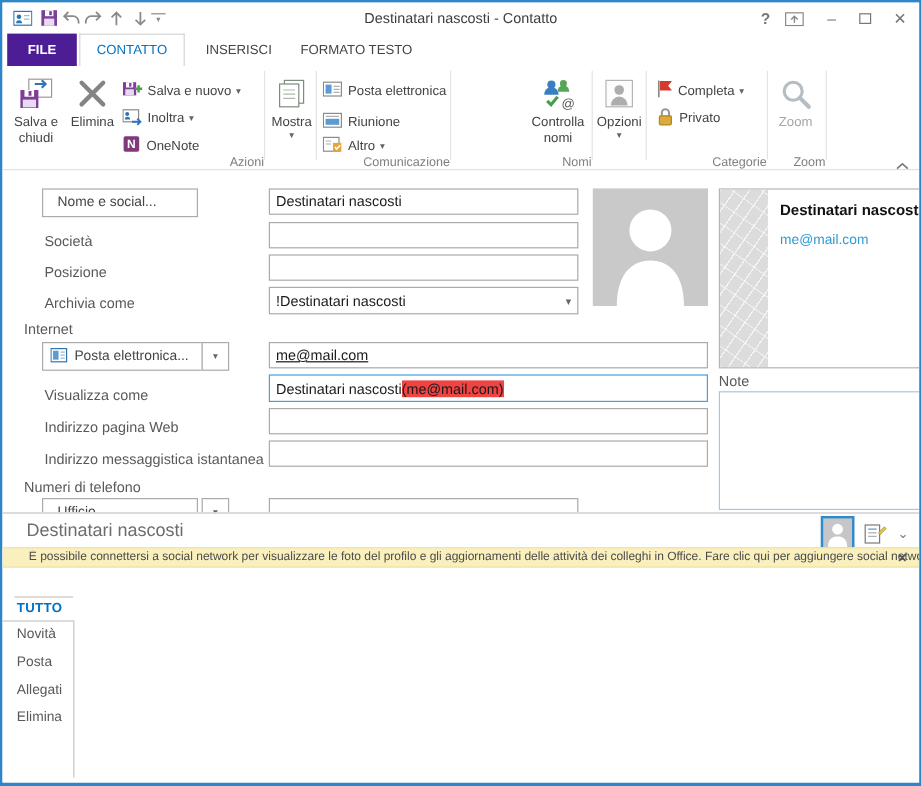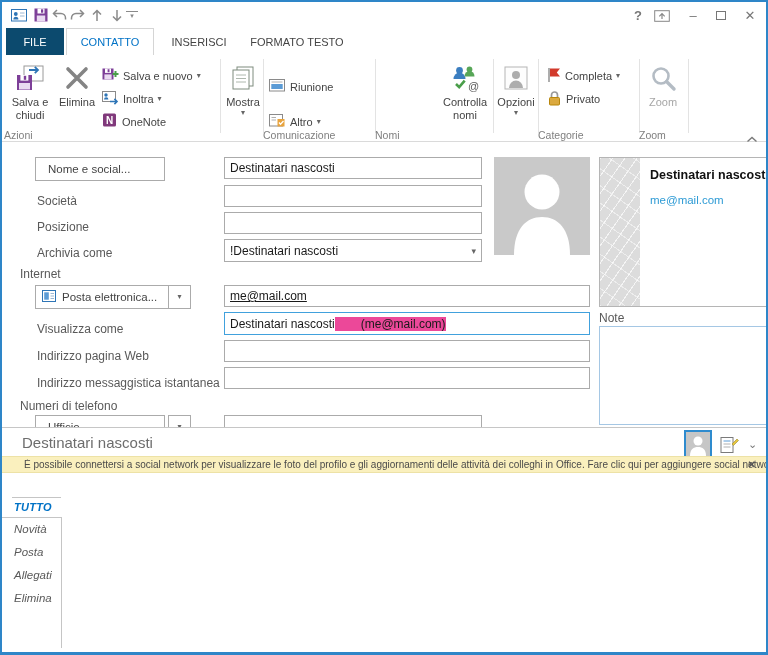--- a/index.html
+++ b/index.html
@@ -12,58 +12,58 @@
   .abs{position:absolute;}
   
   .titlebar{position:absolute;left:0;top:0;width:764px;height:26px;background:#fff;}
   .tb-ic{position:absolute;top:5px;height:16px;display:flex;align-items:center;justify-content:center;color:#8a8a8a;}
   .tb-title{position:absolute;left:0;top:6px;width:100%;text-align:center;font-size:12px;color:#3d3d3d;}
   .glyph-btn{font-size:13px;color:#777;}
   .max-box{width:10px;height:9px;border:1.4px solid #777;display:inline-block;}
   
   .tabrow{position:absolute;left:0;top:26px;width:764px;height:27px;background:#fff;}
   .tab{position:absolute;top:0;height:27px;display:flex;align-items:center;justify-content:center;font-size:11px;color:#444;}
-  .tab-file{background:#0c4a6e;color:#fff;}
+  .tab-file{background:#4c1d95;color:#fff;font-weight:bold;}
   .tab-active{background:#fff;color:#0072C6;border:1px solid #D5D5D5;border-bottom:none;}
   
   .ribbon{position:absolute;left:0;top:53px;width:764px;height:87px;background:#fff;border-bottom:1px solid #DADADA;}
   .rsep{position:absolute;top:4px;height:74px;width:1px;background:#E3E3E3;}
   .rbtn-big{position:absolute;top:4px;height:76px;display:flex;flex-direction:column;align-items:center;font-size:11px;color:#444;line-height:13px;padding-top:3px;cursor:default;}
   .rbtn-big .bicon{height:32px;display:flex;align-items:center;justify-content:center;margin-bottom:2px;}
   .rbtn-small{position:absolute;height:21px;display:flex;align-items:center;gap:4px;font-size:11px;color:#444;cursor:default;white-space:nowrap;}
-  .rgl{position:absolute;top:74px;font-size:10.5px;color:#7F7F7F;text-align:left;line-height:12px;}
+  .rgl{position:absolute;top:74px;font-size:10.5px;color:#7F7F7F;text-align:right;line-height:12px;}
   .da{font-size:8px;color:#666;line-height:8px;}
   .disabled{color:#A6A6A6;}
   
   .form{position:absolute;left:0;top:140px;width:764px;height:285px;background:#fff;overflow:hidden;}
   .flabel{position:absolute;font-size:12px;color:#595959;line-height:14px;white-space:nowrap;}
   .fsection{position:absolute;font-size:12px;color:#595959;line-height:14px;}
   .finput{position:absolute;background:#fff;border:1px solid #ABABAB;font-size:12px;color:#1a1a1a;padding:2px 5px;display:flex;align-items:center;white-space:nowrap;overflow:hidden;}
   .fbtn{position:absolute;background:#fff;border:1px solid #ABABAB;font-size:11.5px;color:#444;display:flex;align-items:center;cursor:default;white-space:nowrap;overflow:hidden;}
   .focused{border-color:#41A1DD;}
-  .sel{background:#ec4899;padding-left:26px;}
+  .sel{background:#ef4444;}
   .combo-arrow{position:absolute;right:5px;top:50%;transform:translateY(-50%);font-size:9px;color:#666;}
   .photo{position:absolute;background:#C9C9C9;display:flex;align-items:flex-end;justify-content:center;overflow:hidden;}
   .card{position:absolute;background:#fff;border:1px solid #B5B5B5;overflow:hidden;}
   .card-strip{position:absolute;left:0;top:0;width:40px;height:100%;background:#DCDCDC;
     background-image:repeating-linear-gradient(125deg,rgba(255,255,255,.7) 0px,rgba(255,255,255,.7) 1px,transparent 1px,transparent 10px),
                      repeating-linear-gradient(35deg,rgba(255,255,255,.5) 0px,rgba(255,255,255,.5) 1px,transparent 1px,transparent 14px);}
   .card-name{position:absolute;left:50px;top:10px;font-size:12.5px;font-weight:bold;color:#111;white-space:nowrap;}
   .card-email{position:absolute;left:50px;top:36px;font-size:11.5px;color:#2E9BD5;white-space:nowrap;}
   .notearea{position:absolute;background:#fff;border:1px solid #A5C7E4;}
   
   .pane{position:absolute;left:0;top:425px;width:764px;height:226px;background:#fff;border-top:1px solid #C6C6C6;}
   .pane-title{position:absolute;left:20px;top:6px;font-size:15px;color:#6D6D6D;}
   .pane-btn{position:absolute;display:flex;align-items:center;justify-content:center;cursor:default;}
   .person-btn{left:682px;top:2px;width:28px;height:28px;border:2px solid #2E8BCE;background:#C6C6C6;overflow:hidden;}
   .notif{position:absolute;left:0;top:28px;width:764px;height:17px;background:#FAF0BE;border-top:1px solid #EDE2A6;border-bottom:1px solid #EDE2A6;display:flex;align-items:center;cursor:default;}
   .notif-text{margin-left:22px;font-size:10px;color:#4a4a4a;white-space:nowrap;overflow:hidden;}
   .notif-x{position:absolute;right:10px;top:2px;font-size:10px;font-weight:bold;color:#555;cursor:default;}
   .empty-msg{position:absolute;left:0;top:52px;width:100%;text-align:center;font-size:12px;font-weight:600;color:#1a1a1a;}
-  .ptab{position:absolute;left:12px;font-size:11.5px;color:#595959;cursor:default;white-space:nowrap;font-style:italic;}
+  .ptab{position:absolute;left:12px;font-size:11.5px;color:#595959;cursor:default;white-space:nowrap;}
   .ptab-all{font-weight:bold;color:#0072C6;font-size:11px;letter-spacing:.3px;}
   .hline{position:absolute;height:1px;background:#C5C5C5;}
   .vline{position:absolute;width:1px;background:#C5C5C5;}
 </style>
 </head>
 <body>
 
 <div class="window">
 
   <div class="titlebar">
@@ -100,20 +100,21 @@
       <svg width="12" height="13" viewBox="0 0 12 13">
           <path d="M6 12 V2 M2 5.5 L6 1.5 L10 5.5" fill="none" stroke="#8a8a8a" stroke-width="1.5"></path>
         </svg>
     </span>
     <span class="tb-ic" style="left:107px;width:16px">
       <svg width="12" height="13" viewBox="0 0 12 13">
           <path d="M6 1 V11 M2 7.5 L6 11.5 L10 7.5" fill="none" stroke="#8a8a8a" stroke-width="1.5"></path>
         </svg>
     </span>
     <span class="tb-ic" style="left:124px;width:12px;border-top:1.5px solid #8a8a8a;top:9px;height:9px;font-size:7px;color:#8a8a8a">▾</span>
+    <span class="tb-title">Destinatari nascosti - Contatto</span>
     <span class="tb-ic glyph-btn" style="left:628px;width:16px;font-weight:bold">?</span>
     <span class="tb-ic" style="left:651px;width:18px">
       <svg width="16" height="14" viewBox="0 0 16 14">
           <rect x="0.7" y="2.7" width="14.6" height="10.6" fill="#fff" stroke="#888"></rect>
           <path d="M8 11 V6 M5.3 8.3 L8 5.6 L10.7 8.3" fill="none" stroke="#888" stroke-width="1.2"></path>
         </svg>
     </span>
     <span class="tb-ic glyph-btn" style="left:683px;width:16px">–</span>
     <span class="tb-ic" style="left:711px;width:16px">
         <span class="max-box"></span>
@@ -197,21 +198,33 @@
             <line x1="6" y1="10" x2="16" y2="10" stroke="#AEB8AE"></line>
             <line x1="6" y1="13.5" x2="16" y2="13.5" stroke="#AEB8AE"></line>
             <line x1="6" y1="17" x2="16" y2="17" stroke="#AEB8AE"></line>
           </svg>
       </span>
       <span>Mostra</span>
       <span class="da">▾</span>
     </div>
     <div class="rsep" style="left:261px"></div>
 
-    <div class="rbtn-small" style="left:267px;top:21px">
+    <div class="rbtn-small" style="left:267px;top:10px">
+      <span>
+        <svg width="17" height="15" viewBox="0 0 17 15">
+            <rect x="0.5" y="1.5" width="15" height="11.5" fill="#fff" stroke="#8a8a8a"></rect>
+            <rect x="2.3" y="3.5" width="5" height="7.5" fill="#5B9BD5"></rect>
+            <line x1="9" y1="5" x2="14" y2="5" stroke="#b0b0b0"></line>
+            <line x1="9" y1="7.5" x2="14" y2="7.5" stroke="#b0b0b0"></line>
+            <line x1="9" y1="10" x2="14" y2="10" stroke="#b0b0b0"></line>
+          </svg>
+      </span>
+      <span>Posta elettronica</span>
+    </div>
+    <div class="rbtn-small" style="left:267px;top:36px">
       <span>
         <svg width="17" height="15" viewBox="0 0 17 15">
             <rect x="0.5" y="1.5" width="15" height="11.5" fill="#fff" stroke="#8a8a8a"></rect>
             <line x1="2.5" y1="4" x2="13.5" y2="4" stroke="#b0b0b0"></line>
             <rect x="2.3" y="6" width="11.4" height="5" fill="#5B9BD5"></rect>
           </svg>
       </span>
       <span>Riunione</span>
     </div>
     <div class="rbtn-small" style="left:267px;top:56px">

